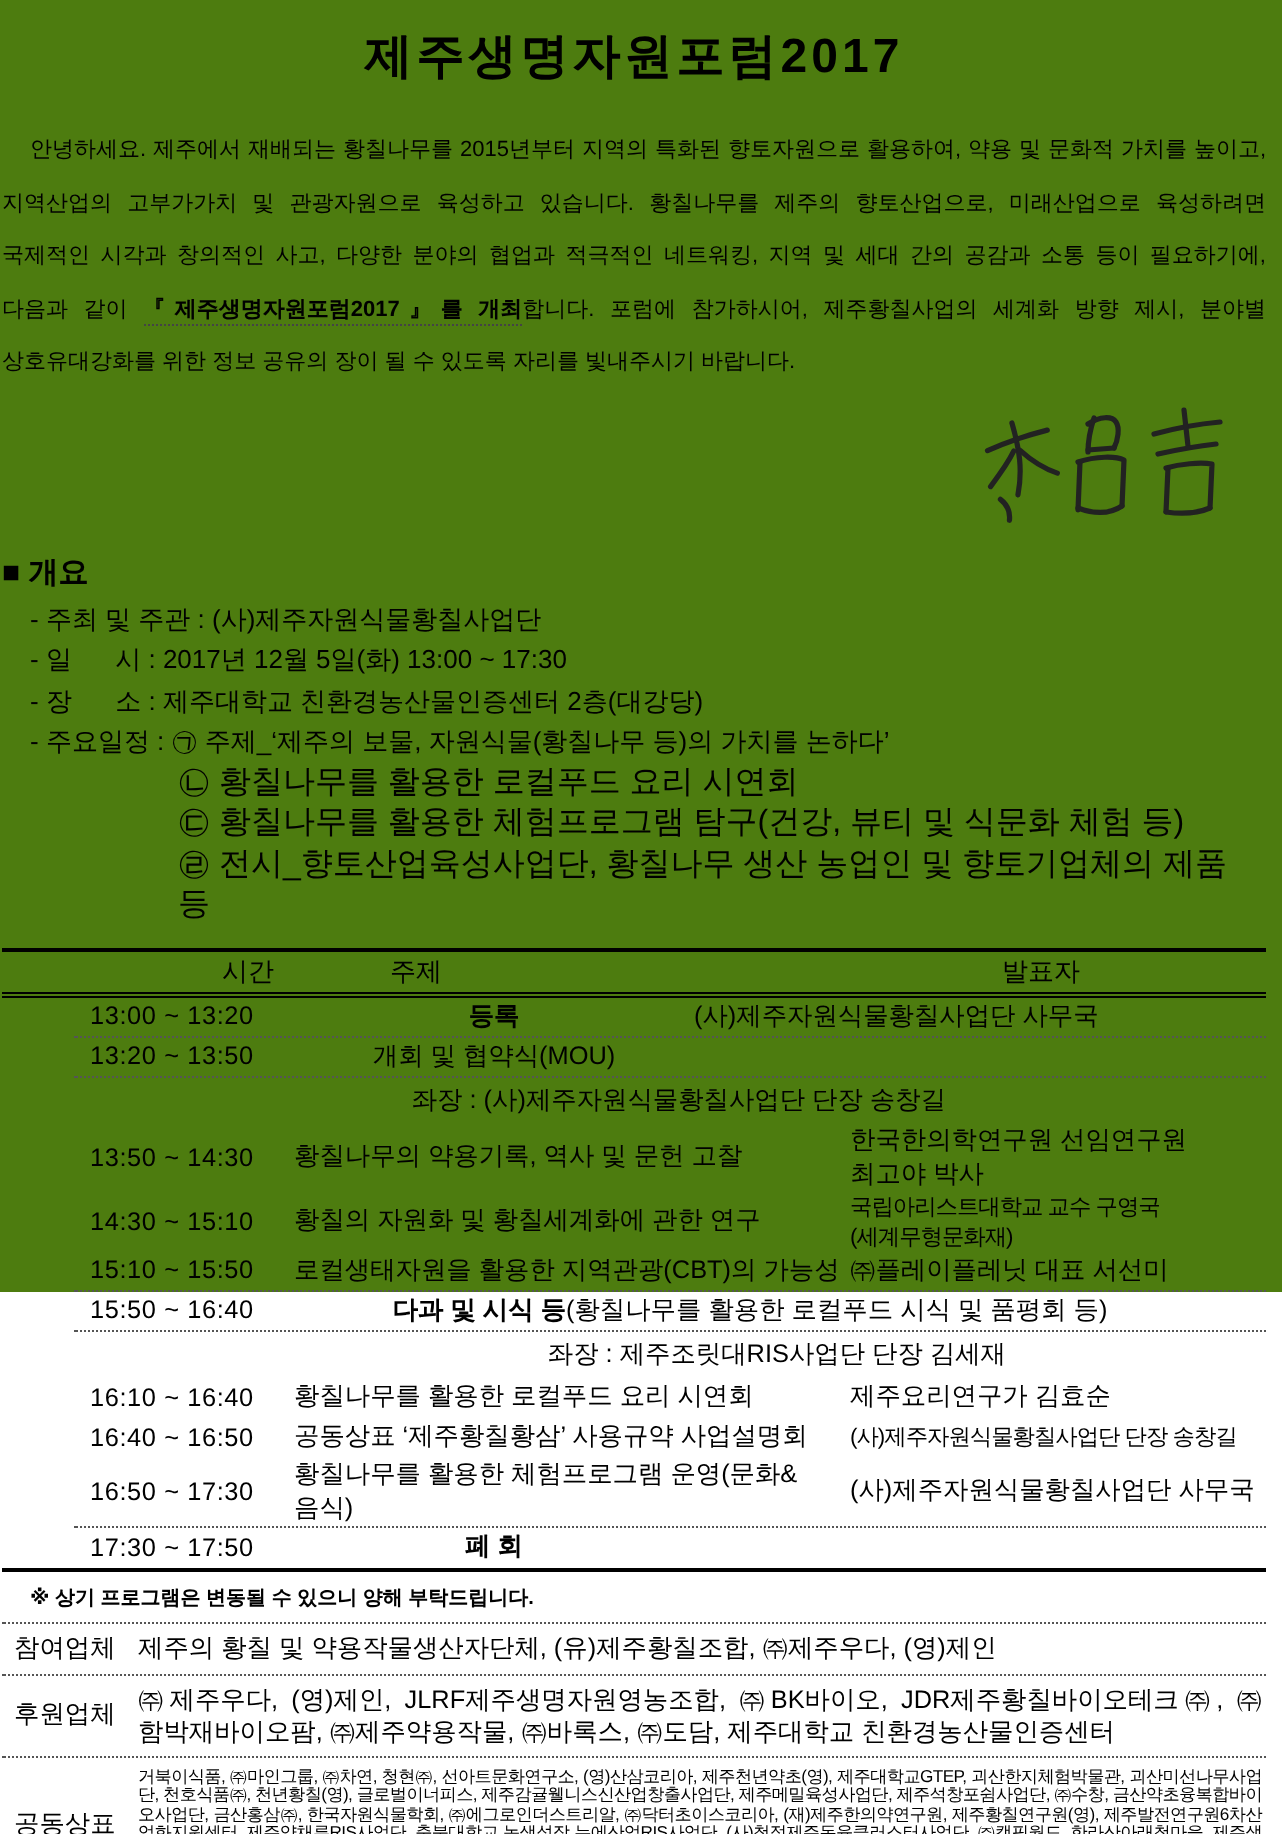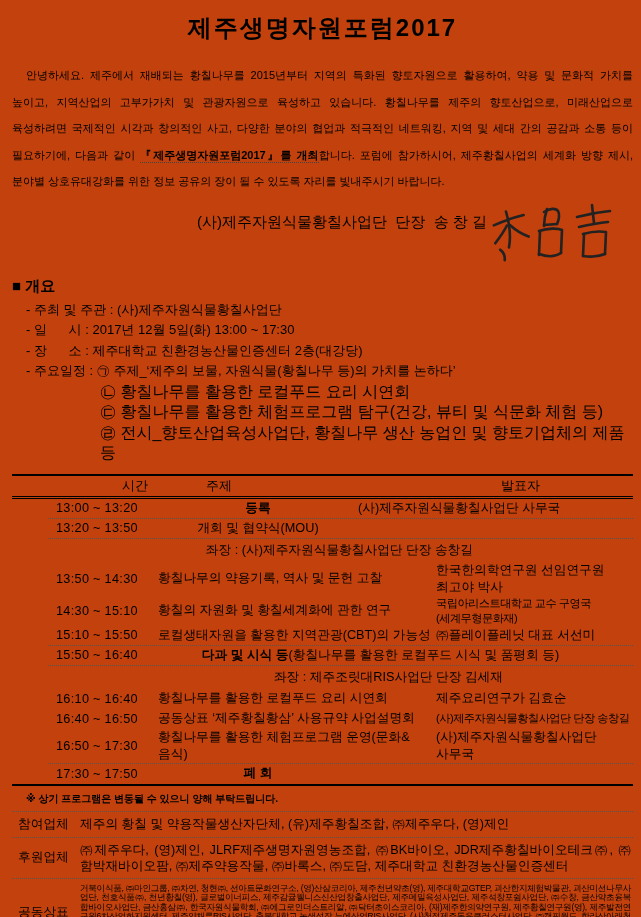--- a/index.html
+++ b/index.html
@@ -2,21 +2,21 @@
 <html><head>
 <meta charset="utf-8">
 <style>
   * { margin:0; padding:0; box-sizing:border-box; }
   html,body { background:#fff; }
   body {
     width:641px; height:917px; overflow:hidden;
     color:#000;
     font-family:"Liberation Sans","DejaVu Sans",sans-serif;
   }
-  .page { width:641px; height:917px; padding:12px 8px 0 12px; background:#c2410c; }
+  .page { width:641px; height:646px; padding:12px 8px 0 1px; background:#4d7c0f; }
 
   
   .title { text-align:center; font-size:24px; font-weight:bold; letter-spacing:2px; }
 
   
   .intro {
     margin-top:18px; font-size:11px; line-height:26.5px;
     text-align:justify; text-indent:14px; word-break:keep-all;
   }
   .hl { font-weight:bold; border-bottom:1.5px dotted #444; padding-bottom:1px; }
@@ -67,21 +67,20 @@
 </head>
 <body>
 
 <div class="page">
 
   <div class="title">제주생명자원포럼2017</div>
 
   <p class="intro"><span>안녕하세요. 제주에서 재배되는 황칠나무를 2015년부터 지역의 특화된 향토자원으로 활용하여, 약용 및 문화적 가치를 높이고, 지역산업의 고부가가치 및 관광자원으로 육성하고 있습니다. 황칠나무를 제주의 향토산업으로, 미래산업으로 육성하려면 국제적인 시각과 창의적인 사고, 다양한 분야의 협업과 적극적인 네트워킹, 지역 및 세대 간의 공감과 소통 등이 필요하기에, 다음과 같이 </span><span class="hl">『제주생명자원포럼2017』를 개최</span><span>합니다. 포럼에 참가하시어, 제주황칠사업의 세계화 방향 제시, 분야별 상호유대강화를 위한 정보 공유의 장이 될 수 있도록 자리를 빛내주시기 바랍니다.</span></p>
 
   <div class="sig-row">
-    <span class="sig-text">(사)제주자원식물황칠사업단  단장  송 창 길</span>
     <svg class="sig-svg" width="140" height="62" viewBox="0 0 140 62" fill="none" stroke="#222" stroke-width="2.6" stroke-linecap="round" stroke-linejoin="round" aria-label="宋昌吉">
       <g transform="rotate(-8 20 30)">
         <path d="M18,8 C20,22 20,32 16,44"></path>
         <path d="M4,20 C14,17 26,15 35,14"></path>
         <path d="M17,22 C13,28 8,33 3,38"></path>
         <path d="M20,22 C25,28 31,33 37,36"></path>
         <path d="M7,45 C10,48 11,52 10,56"></path>
       </g>
       <g>
         <path d="M56,6 C54,12 53,18 53,23"></path>

